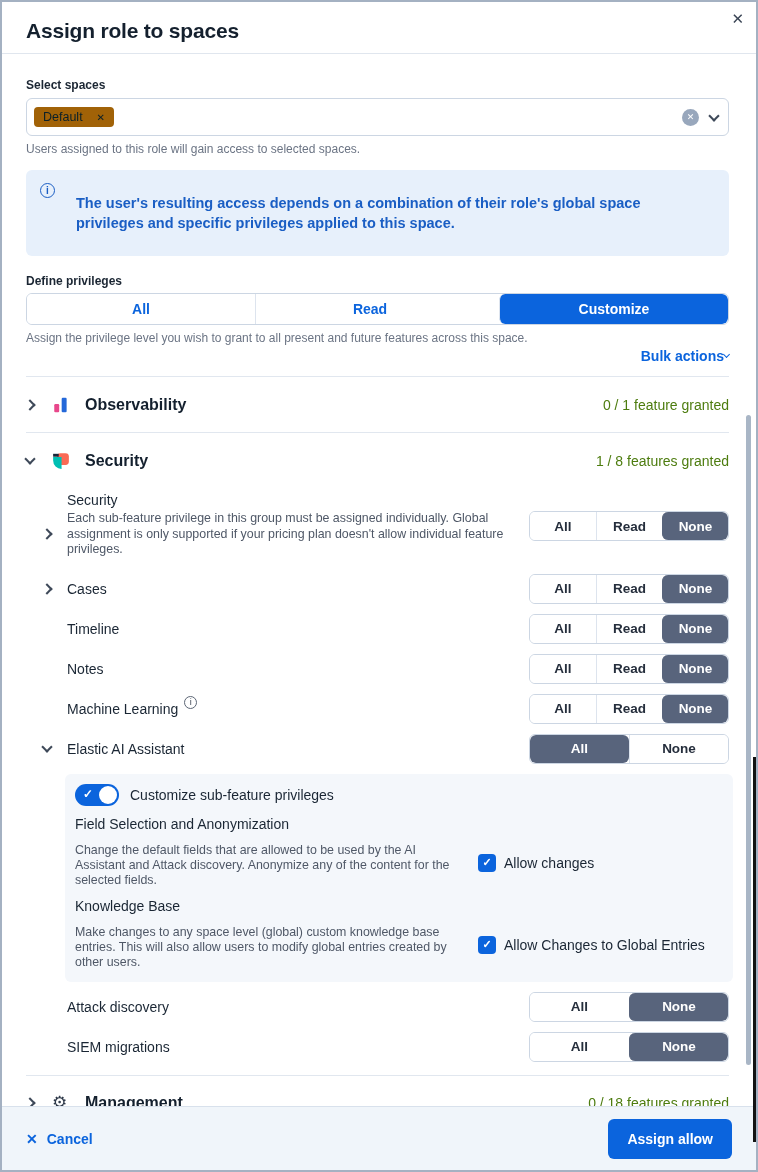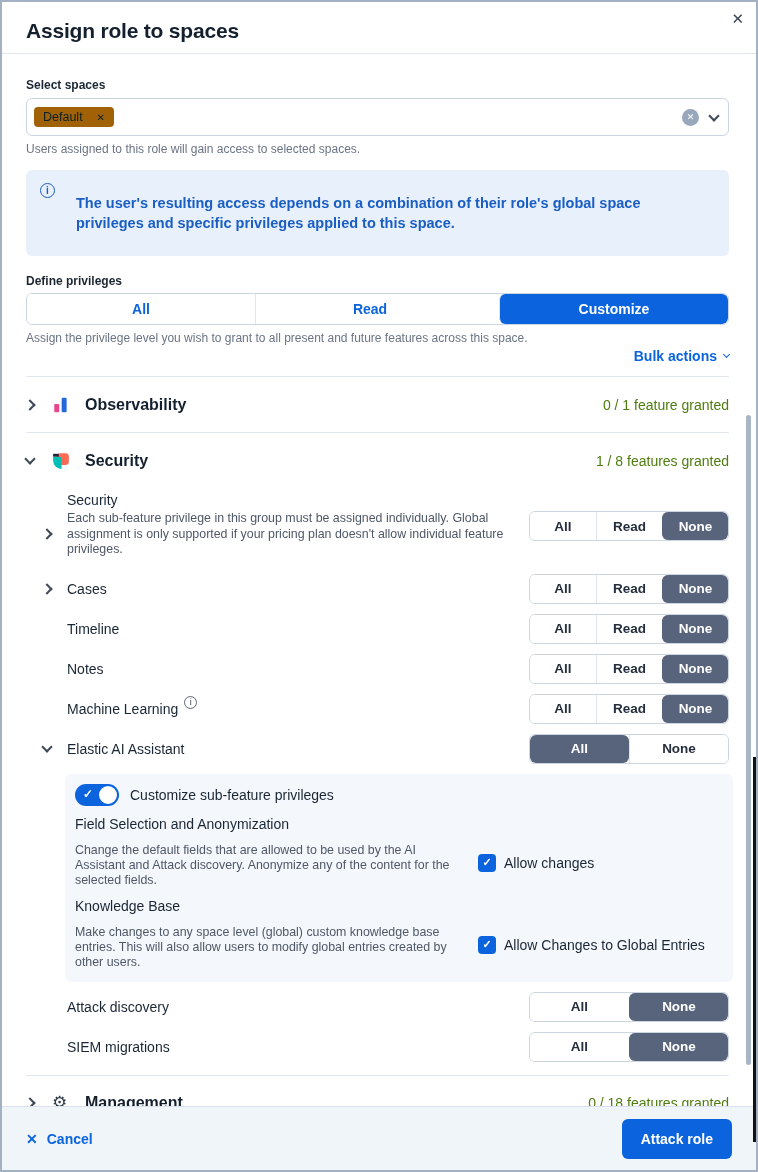--- a/index.html
+++ b/index.html
@@ -45,21 +45,21 @@
 
   .lbl-priv { margin-top:18px; }
   .big-group { margin-top:5px; display:flex; height:32px; border:1px solid #ccd6e3;
                border-radius:6px; overflow:hidden; }
   .big-group button { flex:1; background:#fff; border:none; border-left:1px solid #dde4ee;
                       color:#0b64dd; font-size:14px; font-weight:600; font-family:inherit; cursor:pointer; }
   .big-group button:first-child { border-left:none; }
   .big-group button.sel { background:#0b64dd; color:#fff; border-radius:6px;margin-left:15px; }
 
   .bulk-row { margin-top:3px; display:flex; justify-content:flex-end; }
-  .bulk-row a { display:inline-flex; align-items:center; gap:7px; color:#0b64dd; font-size:14px;
+  .bulk-row a { display:inline-flex; align-items:center; color:#0b64dd; font-size:14px;
                 font-weight:600; cursor:pointer; }
 
   .rows { margin-top:12px; }
   .cat-row { display:flex; align-items:center; height:56px; border-top:1px solid #e1e7ef; cursor:pointer;}
   .cat-row.last { border-bottom:1px solid #e1e7ef; }
   .chev-cell { width:26px; display:flex; }
   .cat-icon { width:26px; display:flex; align-items:center; }
   .gear { font-size:17px; color:#2f3a4a; line-height:1; }
   .cat-name { font-size:16px; font-weight:700; color:#14202e; margin-left:7px; }
   .granted { margin-left:auto; font-size:14px; color:#4d7c0f; }
@@ -329,18 +329,18 @@
         <span class="granted">0 / 18 features granted</span>
       </div>
     </div>
   </div>
 
   <footer>
     <a class="cancel">
       <span>✕</span>
       <span>Cancel</span>
     </a>
-    <button class="assign-btn">Attack role</button>
+    <button class="assign-btn">Assign allow</button>
   </footer>
 
   <div class="scroll-thumb"></div>
   <div class="black-edge"></div>
 </div>
 
 </body></html>

